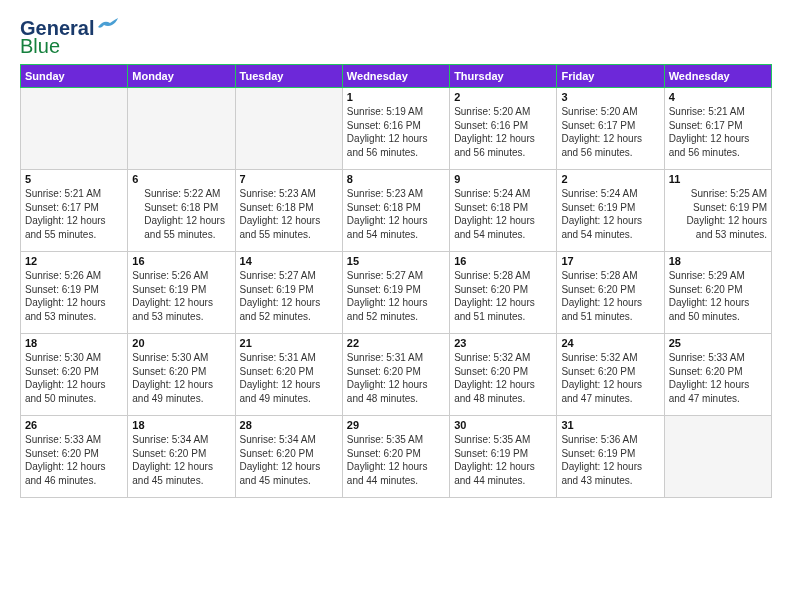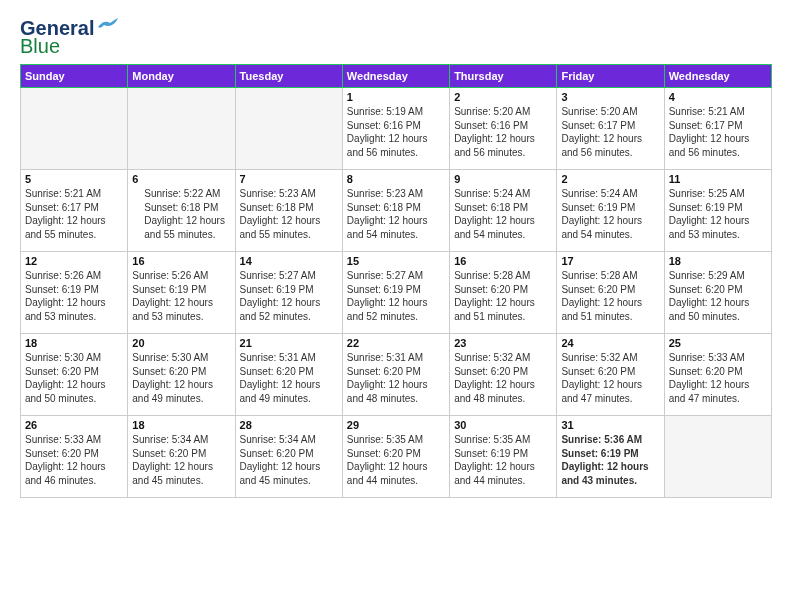--- a/index.html
+++ b/index.html
@@ -185,21 +185,21 @@
           </td>
           <td>
             <span class="day-num">2</span>
             <div class="day-info" style="white-space: pre-line;">Sunrise: 5:24 AM
 Sunset: 6:19 PM
 Daylight: 12 hours
 and 54 minutes.</div>
           </td>
           <td>
             <span class="day-num">11</span>
-            <div class="day-info" style="white-space: pre-line;">Sunrise: 5:25 AM
+            <div class="day-info" style="white-space: pre-line; text-align: right;">Sunrise: 5:25 AM
 Sunset: 6:19 PM
 Daylight: 12 hours
 and 53 minutes.</div>
           </td>
         </tr>
         <tr>
           <td>
             <span class="day-num">12</span>
             <div class="day-info" style="white-space: pre-line;">Sunrise: 5:26 AM
 Sunset: 6:19 PM
@@ -331,21 +331,21 @@
           </td>
           <td>
             <span class="day-num">30</span>
             <div class="day-info" style="white-space: pre-line;">Sunrise: 5:35 AM
 Sunset: 6:19 PM
 Daylight: 12 hours
 and 44 minutes.</div>
           </td>
           <td>
             <span class="day-num">31</span>
-            <div class="day-info" style="white-space: pre-line; font-weight: bold;">Sunrise: 5:36 AM
+            <div class="day-info" style="white-space: pre-line;">Sunrise: 5:36 AM
 Sunset: 6:19 PM
 Daylight: 12 hours
 and 43 minutes.</div>
           </td>
           <td class="empty"></td>
         </tr>
       </tbody>
   </table>
 </div>
 

